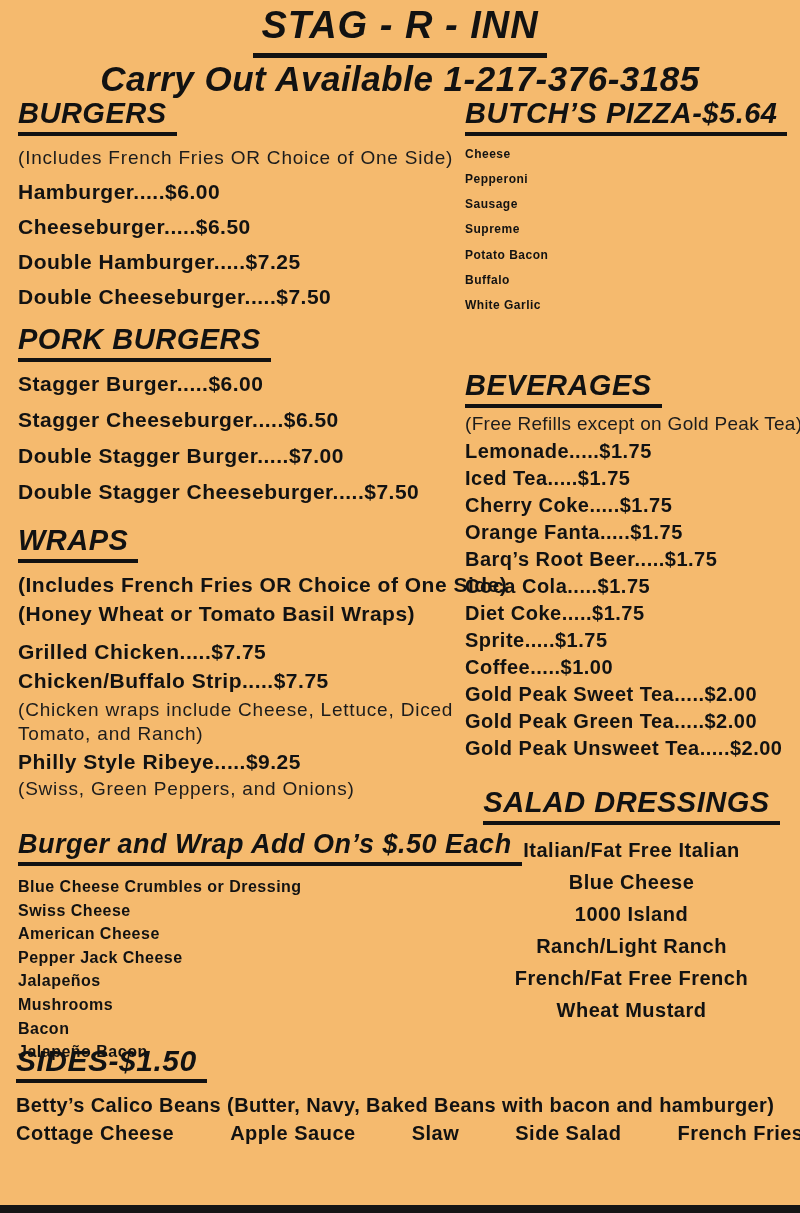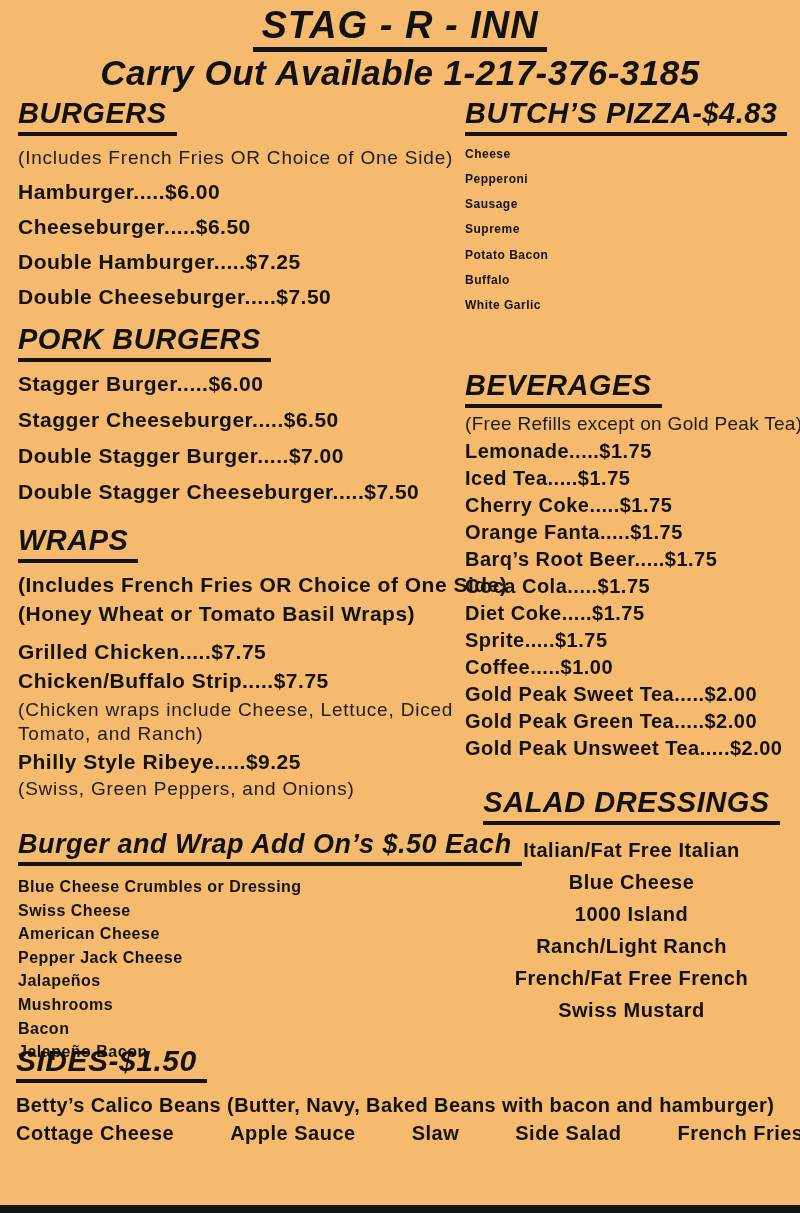--- a/index.html
+++ b/index.html
@@ -18,21 +18,21 @@
 
   
   .header { position: absolute; top: 6px; left: 0; width: 100%; text-align: center; }
   .title {
     display: inline-block;
     font-size: 38px;
     font-weight: 700;
     font-style: italic;
     letter-spacing: 1px;
     border-bottom: 5px solid #121212;
-    padding: 0 8px 1px 8px;
+    padding: 0 8px 7px 8px;
     line-height: 1.05;
   }
   .subtitle {
     font-size: 35px;
     font-weight: 700;
     font-style: italic;
     letter-spacing: 0.5px;
     margin-top: 3px;
     line-height: 1.05;
   }
@@ -170,21 +170,21 @@
           <div class="item">Bacon</div>
           <div class="item">Jalapeño Bacon</div>
         </div>
     </div>
 
   </div>
 
   <div class="col-right">
 
     <div class="sec-pizza">
-      <div><span class="sec-heading">BUTCH’S PIZZA-$4.83</span></div>
+      <div><span class="sec-heading">BUTCH’S PIZZA-$5.64</span></div>
       <div class="list-pizza">
           <div class="item">Cheese</div>
           <div class="item">Pepperoni</div>
           <div class="item">Sausage</div>
           <div class="item">Supreme</div>
           <div class="item">Potato Bacon</div>
           <div class="item">Buffalo</div>
           <div class="item">White Garlic</div>
         </div>
     </div>
@@ -209,21 +209,21 @@
     </div>
 
     <div class="sec-dressings">
       <div><span class="sec-heading">SALAD DRESSINGS</span></div>
       <div class="list-dress">
           <div class="item">Italian/Fat Free Italian</div>
           <div class="item">Blue Cheese</div>
           <div class="item">1000 Island</div>
           <div class="item">Ranch/Light Ranch</div>
           <div class="item">French/Fat Free French</div>
-          <div class="item">Swiss Mustard</div>
+          <div class="item">Wheat Mustard</div>
         </div>
     </div>
 
   </div>
 
   <div class="sides">
     <div><span class="sec-heading">SIDES-$1.50</span></div>
     <div class="sides-desc">Betty’s Calico Beans (Butter, Navy, Baked Beans with bacon and hamburger)</div>
     <div class="sides-row">
         <div class="item">Cottage Cheese</div>

